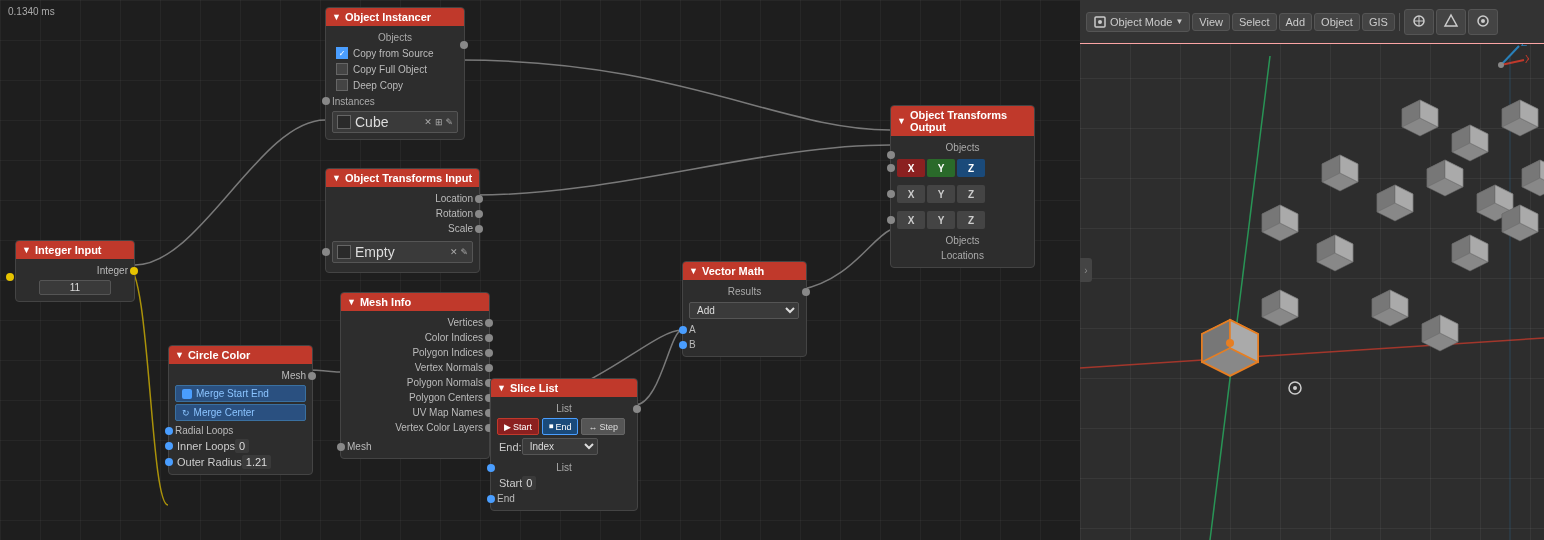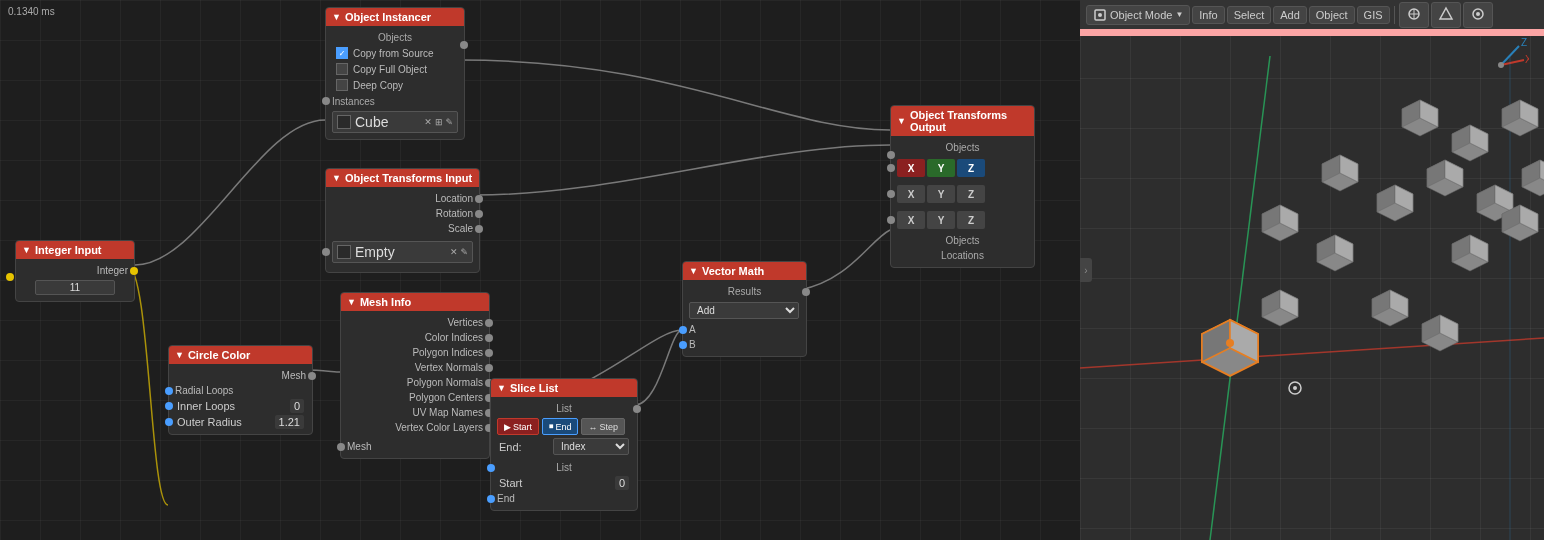--- a/index.html
+++ b/index.html
@@ -189,21 +189,20 @@
       color: #ddd;
       font-size: 10px;
       padding: 1px 4px;
       text-align: right;
       width: 50px;
     }
 
     .label-value-row {
       display: flex;
       align-items: center;
-      justify-content: space-between;
       padding: 1px 2px;
     }
 
     
     .node-select {
       background: #3a3a3a;
       border: 1px solid #555;
       border-radius: 2px;
       color: #ddd;
       font-size: 10px;
@@ -289,23 +288,23 @@
       position: relative;
       overflow: hidden;
     }
 
     
     #viewport-toolbar {
       position: absolute;
       top: 0;
       left: 0;
       right: 0;
-      height: 36px;
+      height: 44px;
       background: #333;
-      border-bottom: 7px solid #fca5a5;
+      border-bottom: 1px solid #fca5a5;
       display: flex;
       align-items: center;
       gap: 2px;
       padding: 0 6px;
       z-index: 10;
     }
 
     .toolbar-btn {
       display: flex;
       align-items: center;
@@ -409,21 +408,21 @@
     <div class="node-header">
       <span class="collapse-icon">▼</span>
       <span>Integer Input</span>
     </div>
     <div class="node-body">
       <div class="node-row">
         <span>Integer</span>
         <div class="socket socket-yellow" style="right:-10px; top:50%; transform:translateY(-50%);"></div>
       </div>
       <div class="node-row center-align">
-        <input type="text" class="number-field" style="width: 80px; text-align: center;" value="11">
+        <input type="text" class="number-field" style="width: 72px; text-align: center;" value="11">
       </div>
     </div>
     <div class="socket socket-yellow" style="position:absolute; left:-10px; top:60%; transform:translateY(-50%);"></div>
   </div>
 
   <div class="node" style="left:325px; top:7px; width:140px;">
     <div class="node-header">
       <span class="collapse-icon">▼</span>
       <span>Object Instancer</span>
     </div>
@@ -537,33 +536,43 @@
   <div class="node" style="left:168px; top:345px; width:145px;">
     <div class="node-header">
       <span class="collapse-icon">▼</span>
       <span>Circle Color</span>
     </div>
     <div class="node-body">
       <div class="node-row" style="position:relative;">
         <span>Mesh</span>
         <div class="socket socket-gray" style="position:absolute; right:-10px; top:50%; transform:translateY(-50%);"></div>
       </div>
+      <div style="padding: 2px 0;">
+        <div class="blue-btn" style="margin-bottom:2px;">
+          <div class="dot"></div>
+          <span>Merge Start End</span>
+        </div>
+        <div class="blue-btn">
+          <span class="sync-icon">↻</span>
+          <span>Merge Center</span>
+        </div>
+      </div>
       <div class="node-row left-align" style="position:relative;">
         <div class="socket socket-blue" style="position:absolute; left:-10px; top:50%; transform:translateY(-50%);"></div>
         <span>Radial Loops</span>
       </div>
       <div class="label-value-row" style="position:relative;">
         <div class="socket socket-blue" style="position:absolute; left:-10px; top:50%; transform:translateY(-50%);"></div>
         <span>Inner Loops</span>
         <span style="color:#ddd; background:#3a3a3a; padding:1px 4px; border-radius:2px;">0</span>
       </div>
       <div class="label-value-row" style="position:relative;">
         <div class="socket socket-blue" style="position:absolute; left:-10px; top:50%; transform:translateY(-50%);"></div>
         <span>Outer Radius</span>
-        <span style="color:#ddd; background:#3a3a3a; padding:1px 4px; border-radius:2px;margin-left:16px;">1.21</span>
+        <span style="color:#ddd; background:#3a3a3a; padding:1px 4px; border-radius:2px;">1.21</span>
       </div>
     </div>
   </div>
 
   <div class="node" style="left:340px; top:292px; width:150px;">
     <div class="node-header">
       <span class="collapse-icon">▼</span>
       <span>Mesh Info</span>
     </div>
     <div class="node-body">
@@ -686,21 +695,21 @@
   <div id="viewport-toolbar">
     <button class="toolbar-btn">
       <svg width="14" height="14" viewBox="0 0 14 14">
         <rect x="2" y="2" width="10" height="10" rx="1" fill="none" stroke="#ccc" stroke-width="1.5"></rect>
         <circle cx="7" cy="7" r="2" fill="#ccc"></circle>
       </svg>
       <span>Object Mode</span>
       <span class="chevron">▼</span>
     </button>
     <button class="toolbar-btn">
-      <span>Info</span>
+      <span>View</span>
     </button>
     <button class="toolbar-btn">
       <span>Select</span>
     </button>
     <button class="toolbar-btn">
       <span>Add</span>
     </button>
     <button class="toolbar-btn">
       <span>Object</span>
     </button>

